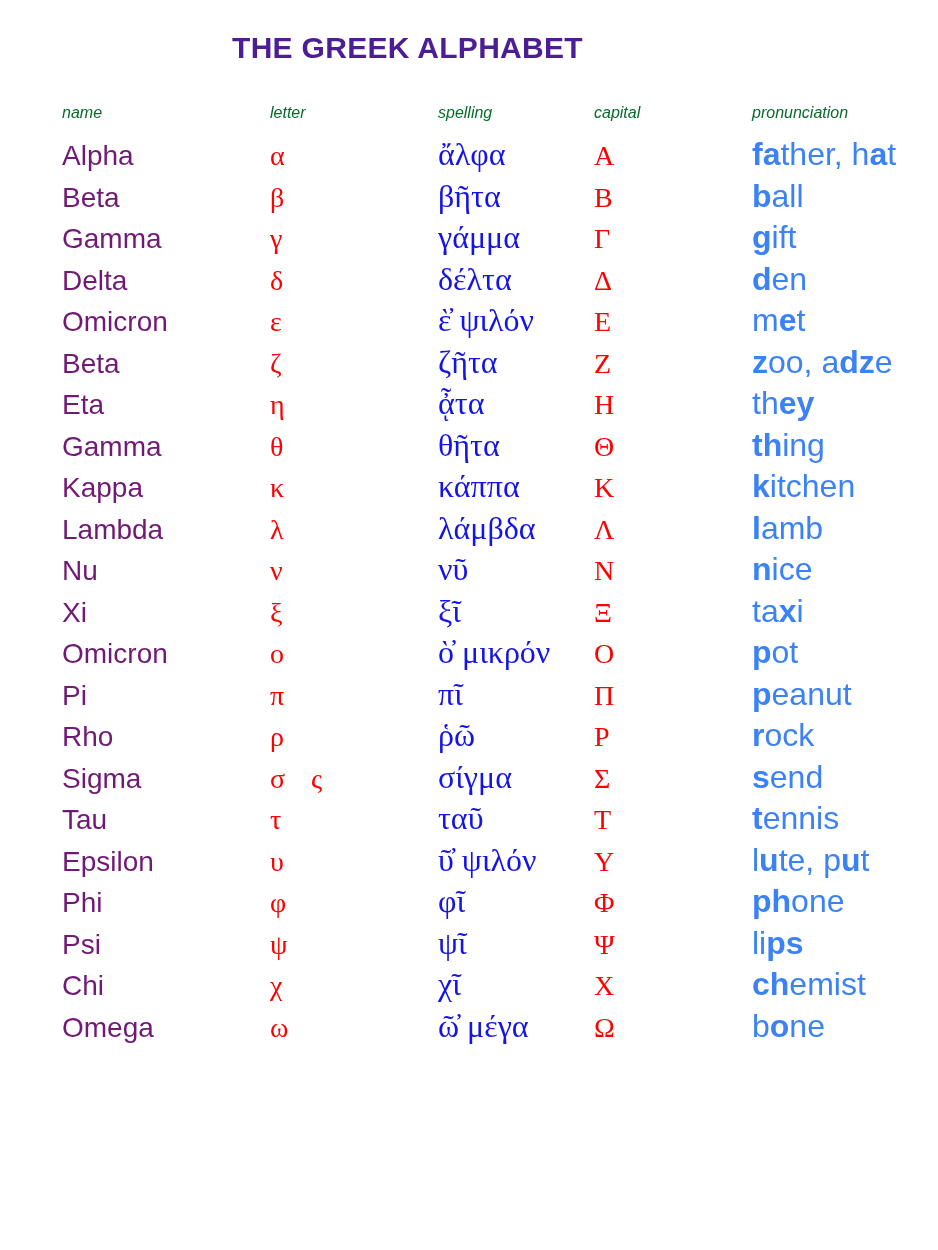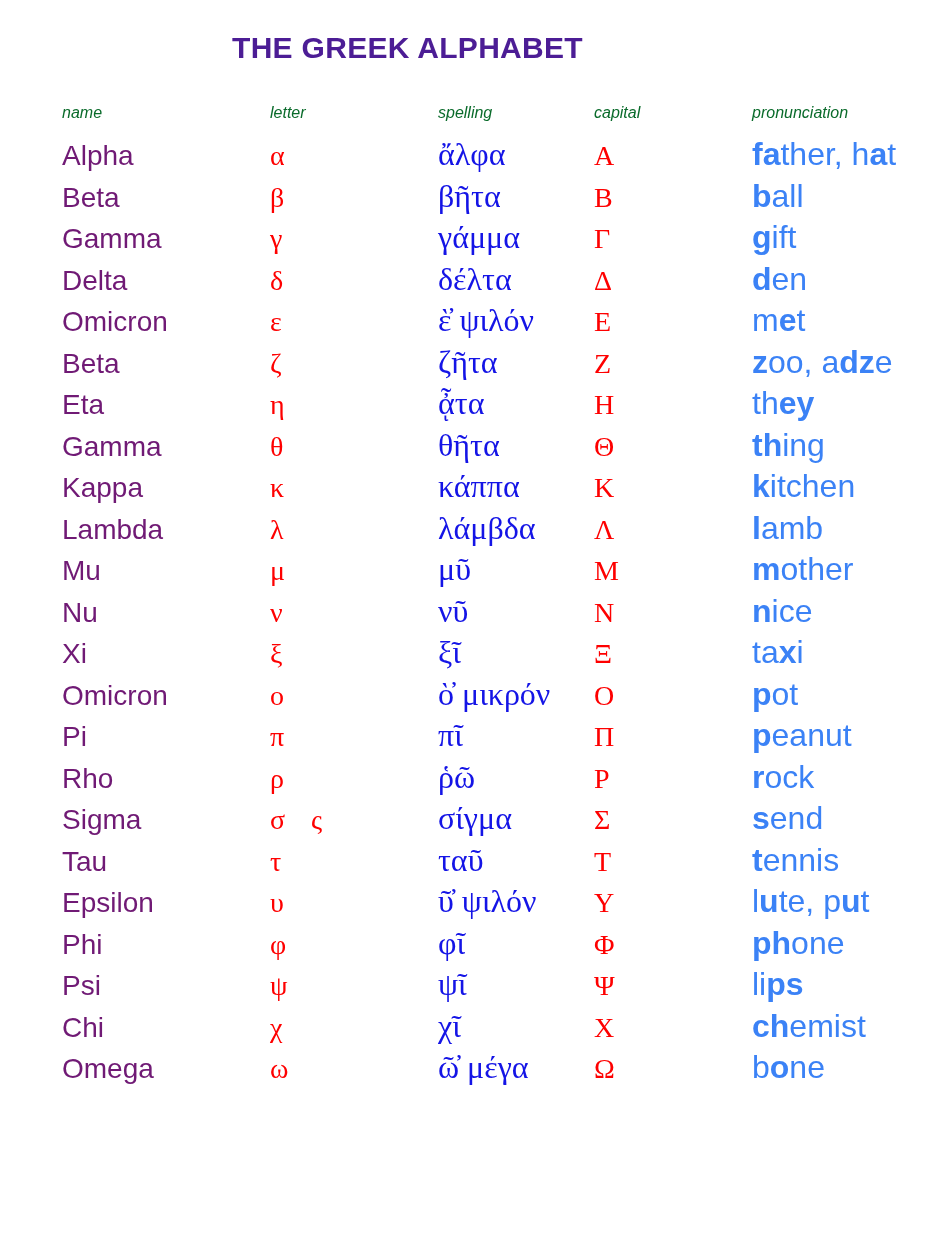--- a/index.html
+++ b/index.html
@@ -212,27 +212,20 @@
           <td class="cell-pron"><b>k</b>itchen</td>
         </tr>
         <tr class="row-greek">
           <td class="cell-name">Lambda</td>
           <td class="cell-letter"><span>λ</span></td>
           <td class="cell-spelling">λάμβδα</td>
           <td class="cell-capital">Λ</td>
           <td class="cell-pron"><b>l</b>amb</td>
         </tr>
         <tr class="row-greek">
-          <td class="cell-name">Mu</td>
-          <td class="cell-letter"><span>μ</span></td>
-          <td class="cell-spelling">μῦ</td>
-          <td class="cell-capital">Μ</td>
-          <td class="cell-pron"><b>m</b>other</td>
-        </tr>
-        <tr class="row-greek">
           <td class="cell-name">Nu</td>
           <td class="cell-letter"><span>ν</span></td>
           <td class="cell-spelling">νῦ</td>
           <td class="cell-capital">Ν</td>
           <td class="cell-pron"><b>n</b>ice</td>
         </tr>
         <tr class="row-greek">
           <td class="cell-name">Xi</td>
           <td class="cell-letter"><span>ξ</span></td>
           <td class="cell-spelling">ξῖ</td>

